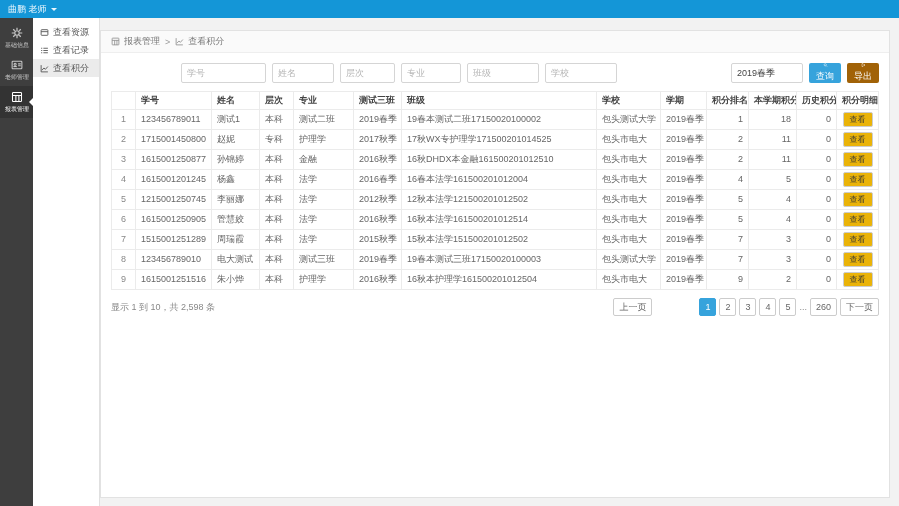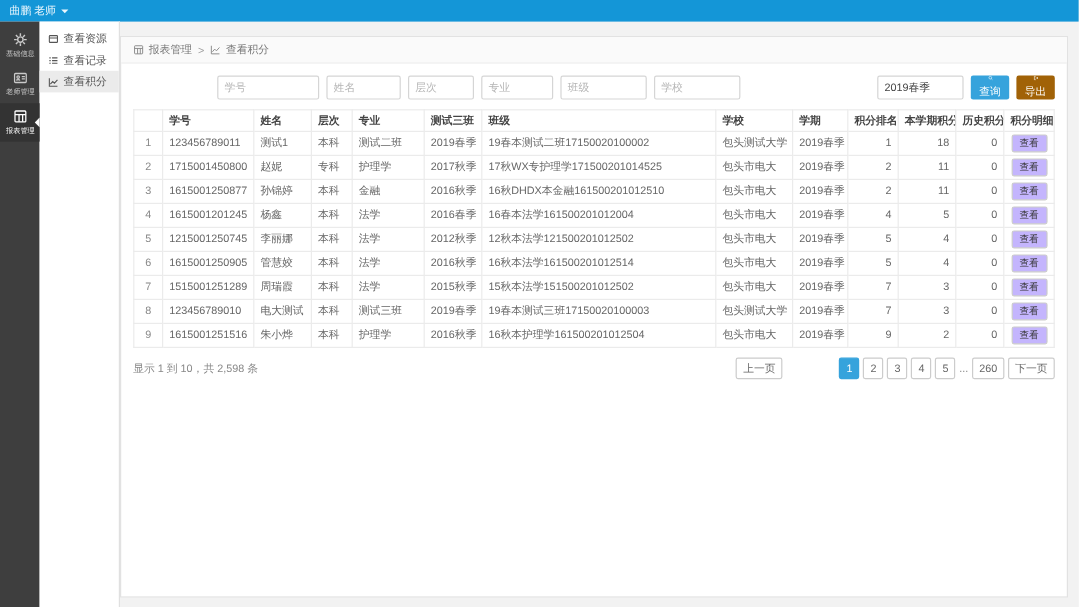--- a/index.html
+++ b/index.html
@@ -58,21 +58,21 @@
   table { width:100%; border-collapse:collapse; font-size:9px; color:#666; table-layout:fixed; }
   th,td { border:1px solid #ebebeb; padding:3px 5px; text-align:left; line-height:11px;
           overflow:hidden; white-space:nowrap; }
   th { color:#444; font-weight:bold; }
   col.c1{width:24px;} col.c2{width:76px;} col.c3{width:48px;} col.c4{width:34px;}
   col.c5{width:60px;} col.c6{width:48px;} col.c8{width:64px;} col.c9{width:46px;}
   col.c10{width:42px;} col.c11{width:48px;} col.c12{width:40px;} col.c13{width:42px;}
   td:nth-child(1){ text-align:center; color:#888; }
   td:nth-child(10),td:nth-child(11),td:nth-child(12){ text-align:right; }
   td:last-child { text-align:center; padding:2px; }
-  .view-btn { font-size:8px; background:#c4b5fd; border:1px solid #ccc; border-radius:2px;
+  .view-btn { font-size:8px; background:#eab308; border:1px solid #ccc; border-radius:2px;
               padding:1px 6px; color:#333; cursor:pointer; }
 
   .table-footer { display:flex; justify-content:space-between; align-items:center;
                   padding:8px 10px; font-size:9px; color:#888; }
   .pagination, .pages { display:flex; gap:3px; align-items:center;margin-left:44px; }
   .page-btn { min-width:17px; height:18px; border:1px solid #ccc; background:#fff; color:#666;
               font-size:9px; border-radius:2px; display:flex; align-items:center;
               justify-content:center; padding:0 5px; cursor:pointer; }
   .page-btn.active { background:#36a3dc; border-color:#36a3dc; color:#fff; }
   .ellipsis { color:#888; font-size:9px; }

